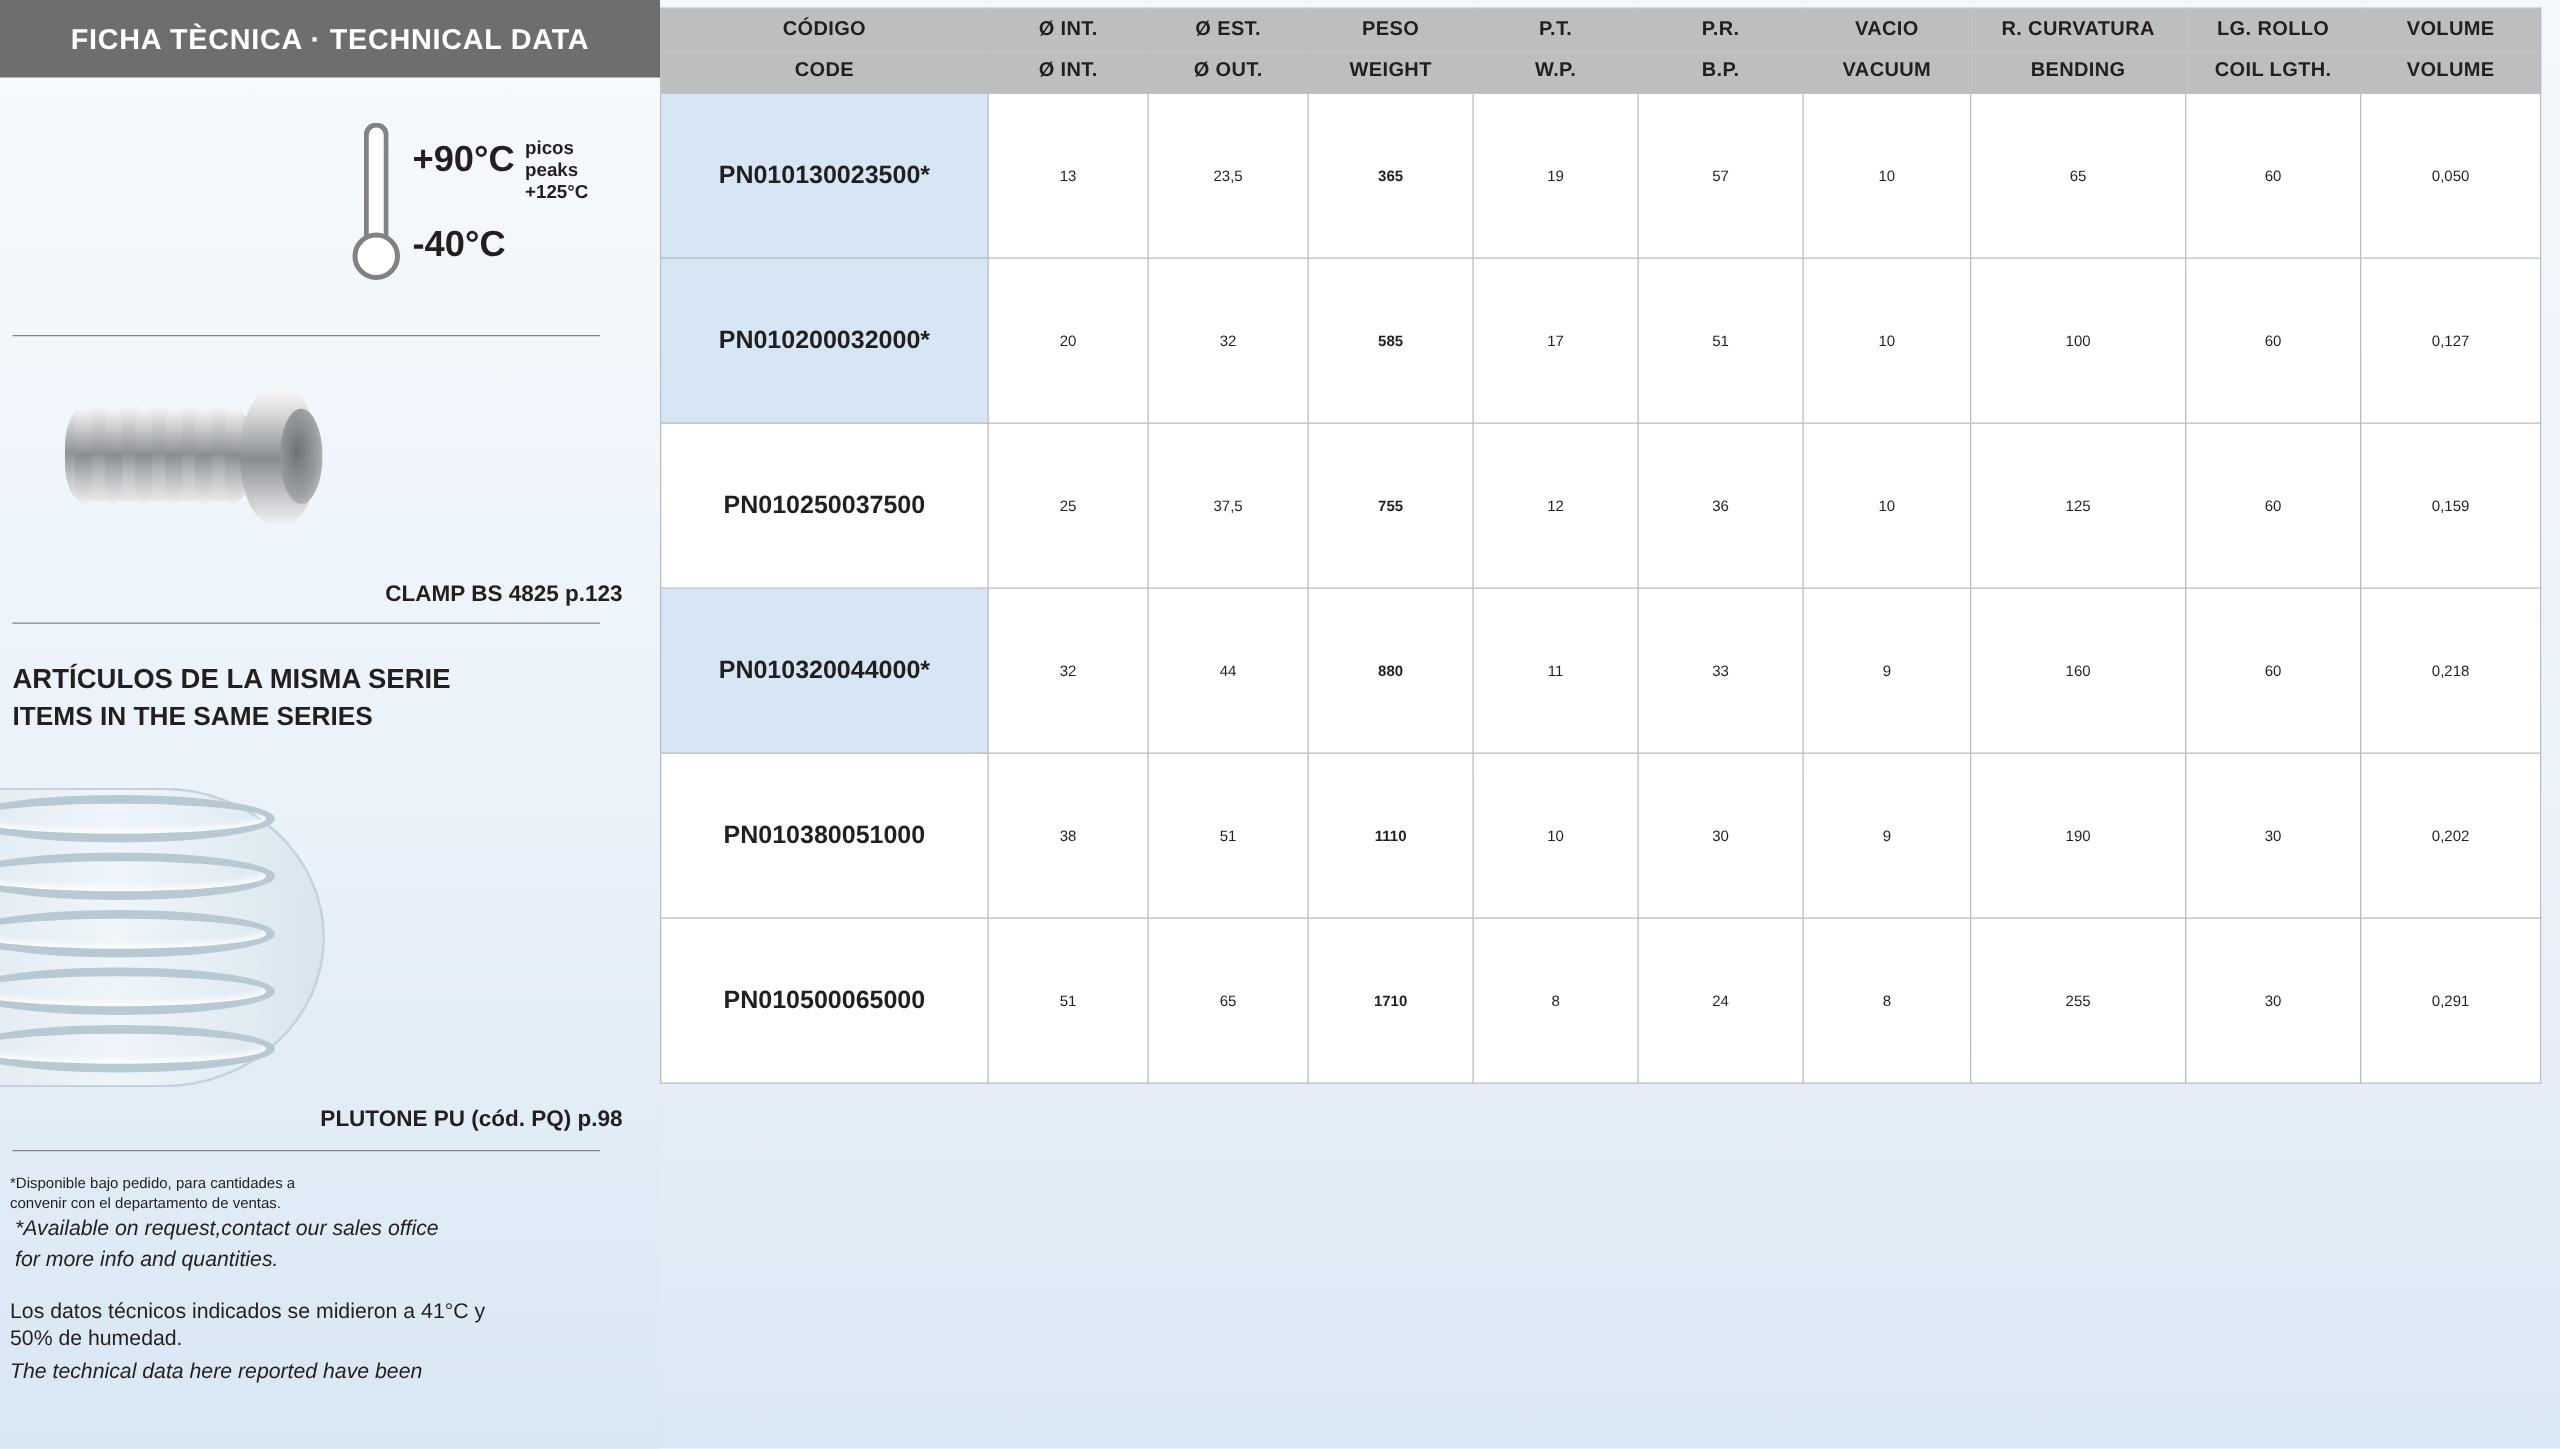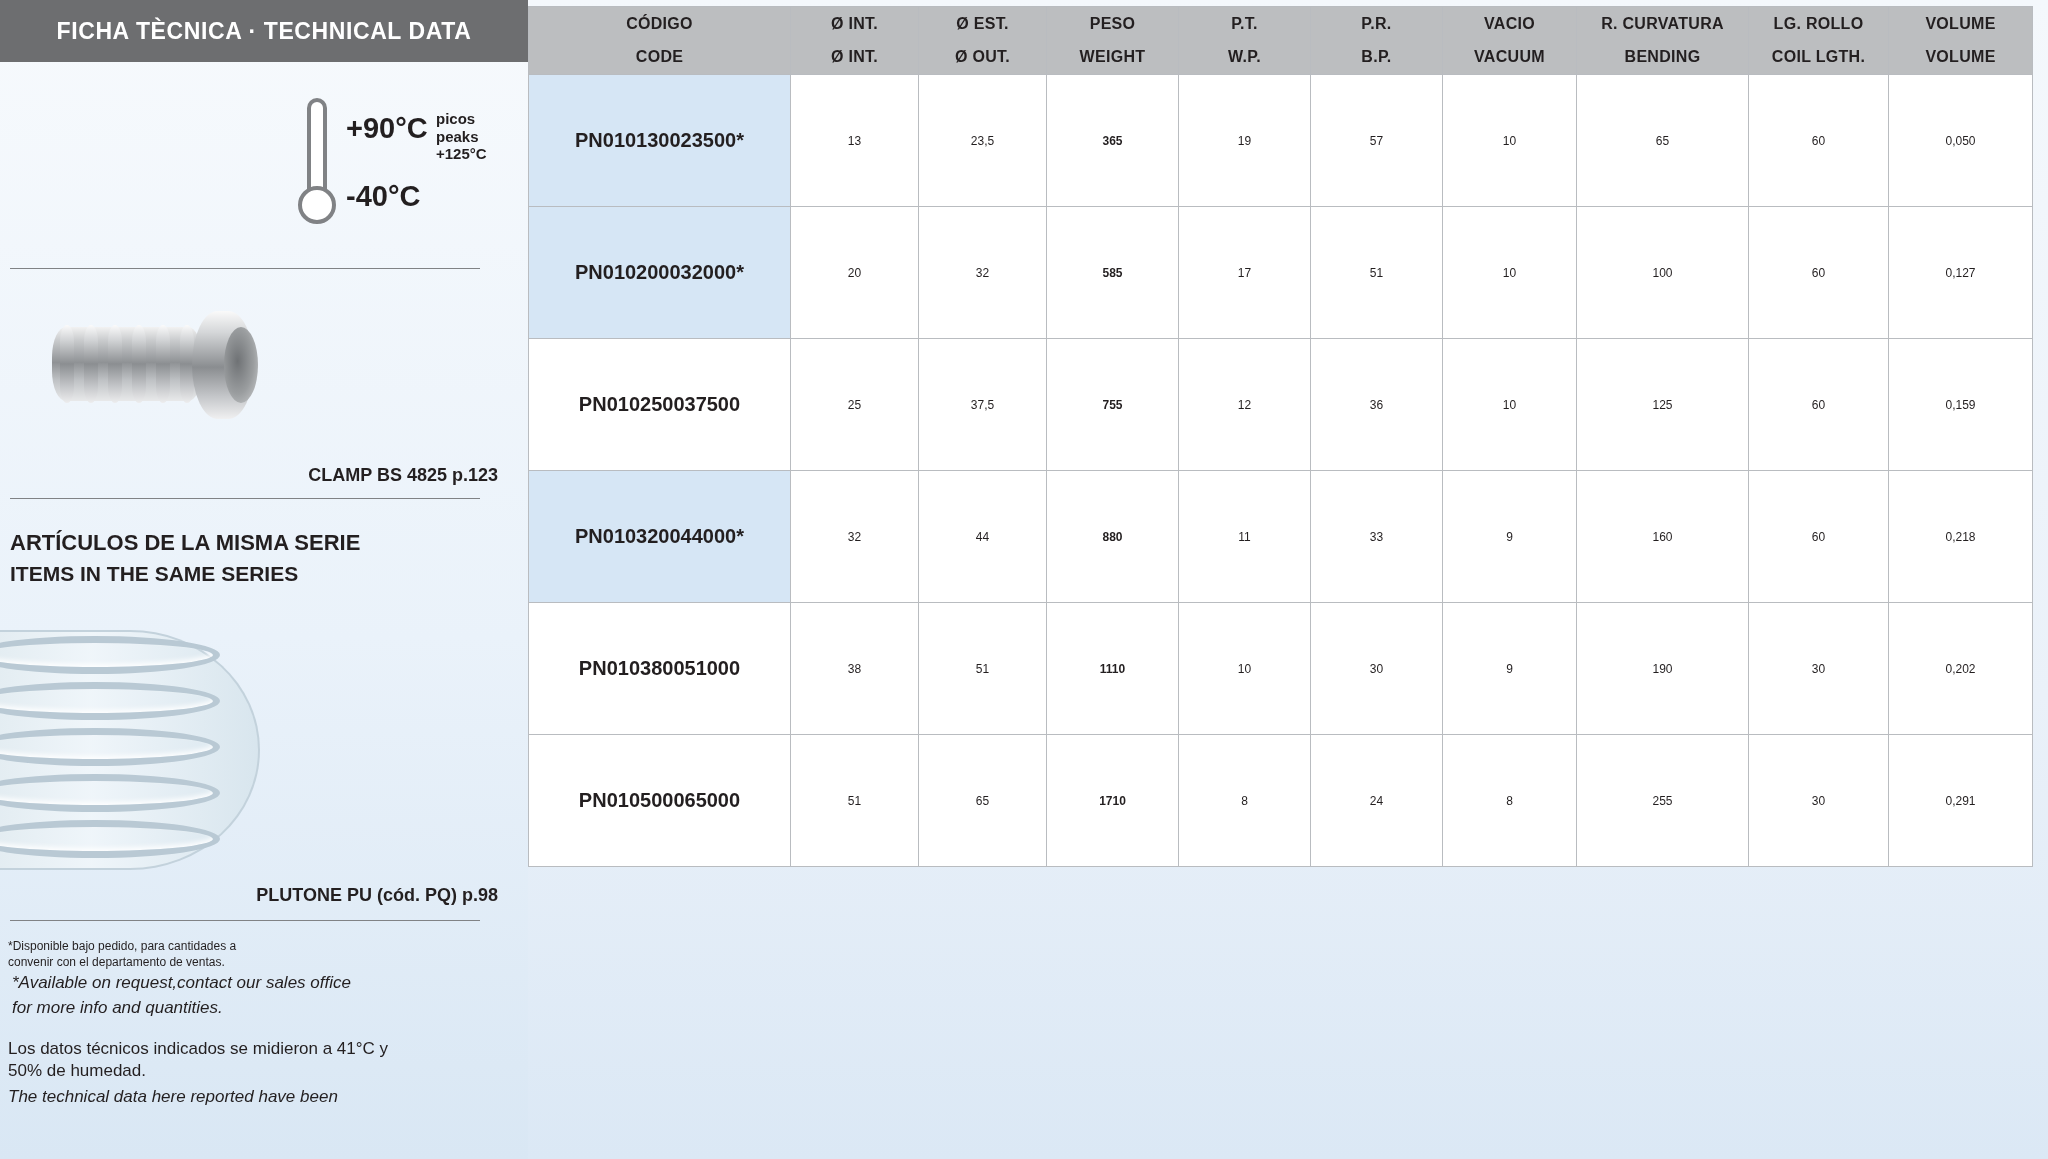--- a/index.html
+++ b/index.html
@@ -29,21 +29,21 @@
     left: 0; top: 0;
     width: 528px; height: 62px;
     background: #6d6e70;
     color: #ffffff;
     display: flex; align-items: center; justify-content: center;
     font-size: 23px; font-weight: bold;
     letter-spacing: 0.6px;
   }
   .temp-block {
     position: absolute;
-    left: 16px; top: 92px;
+    left: 0; top: 92px;
     width: 615px; height: 140px; padding-left: 43px;
   }
   .thermo {
     position: absolute; left: 278px; top: 6px;
     width: 40px; height: 132px;
   }
   .thermo .stem {
     position: absolute; left: 13px; top: 0;
     width: 20px; height: 100px;
     border: 4px solid #808285;

